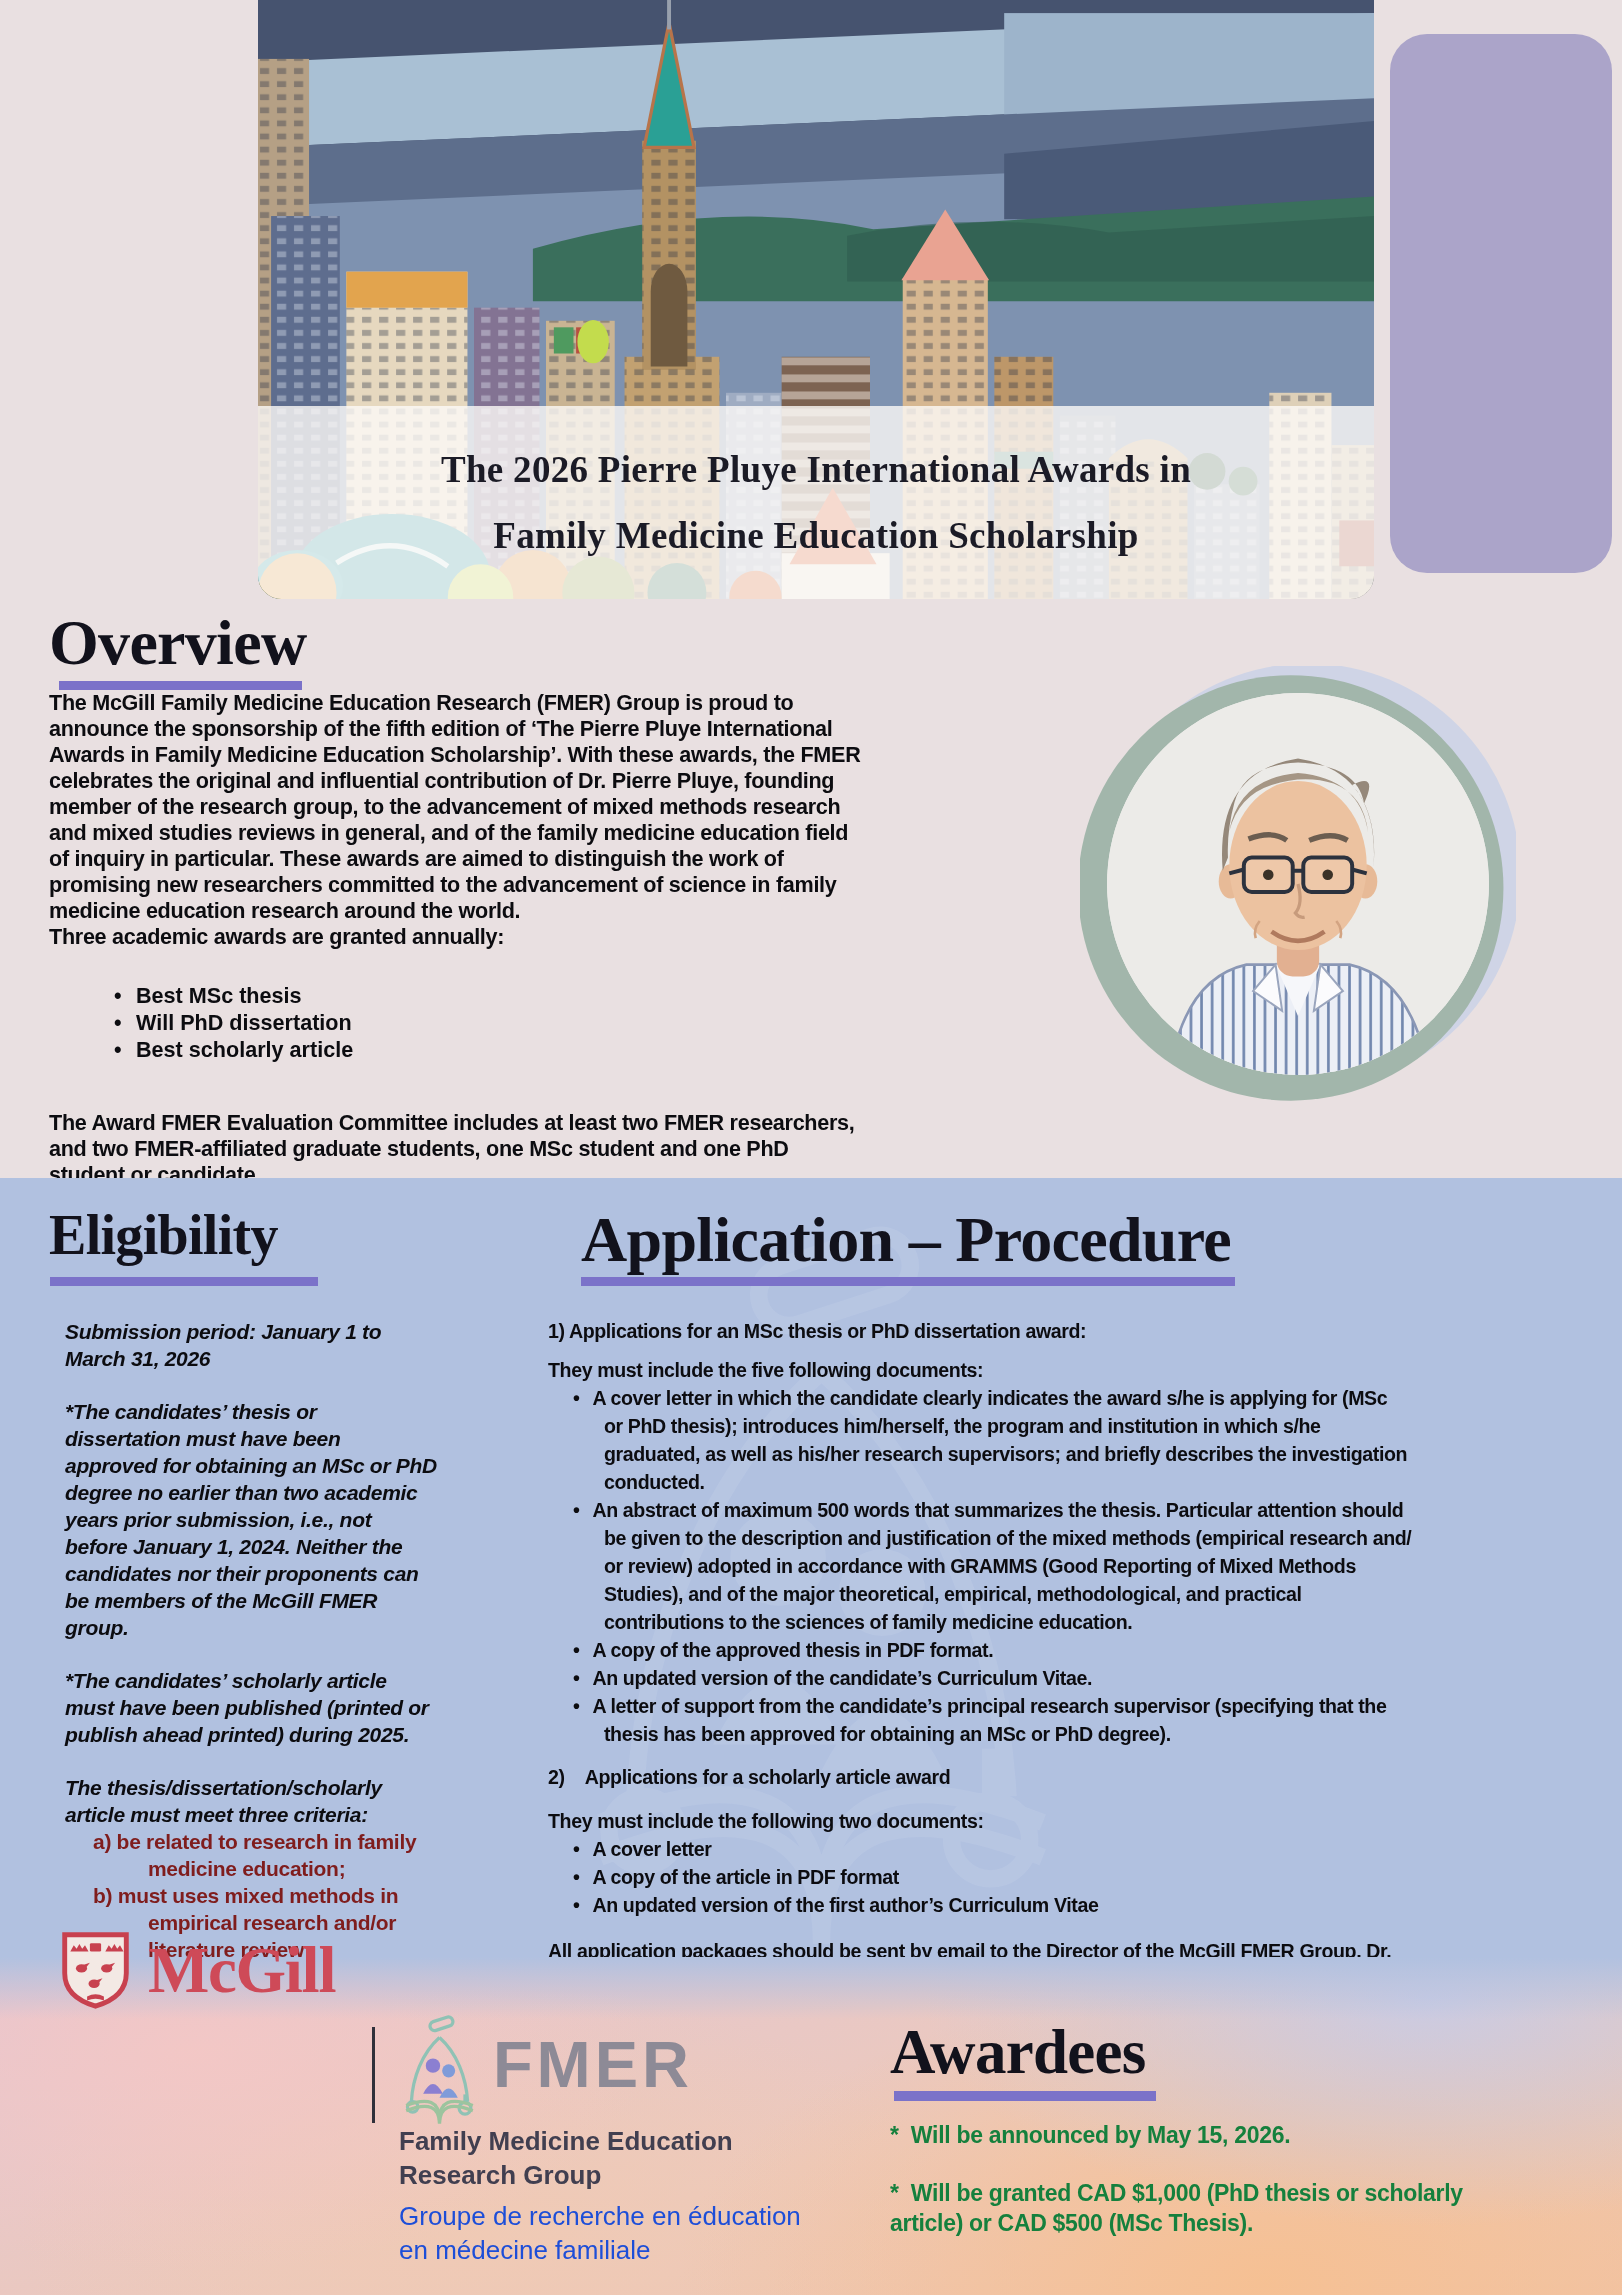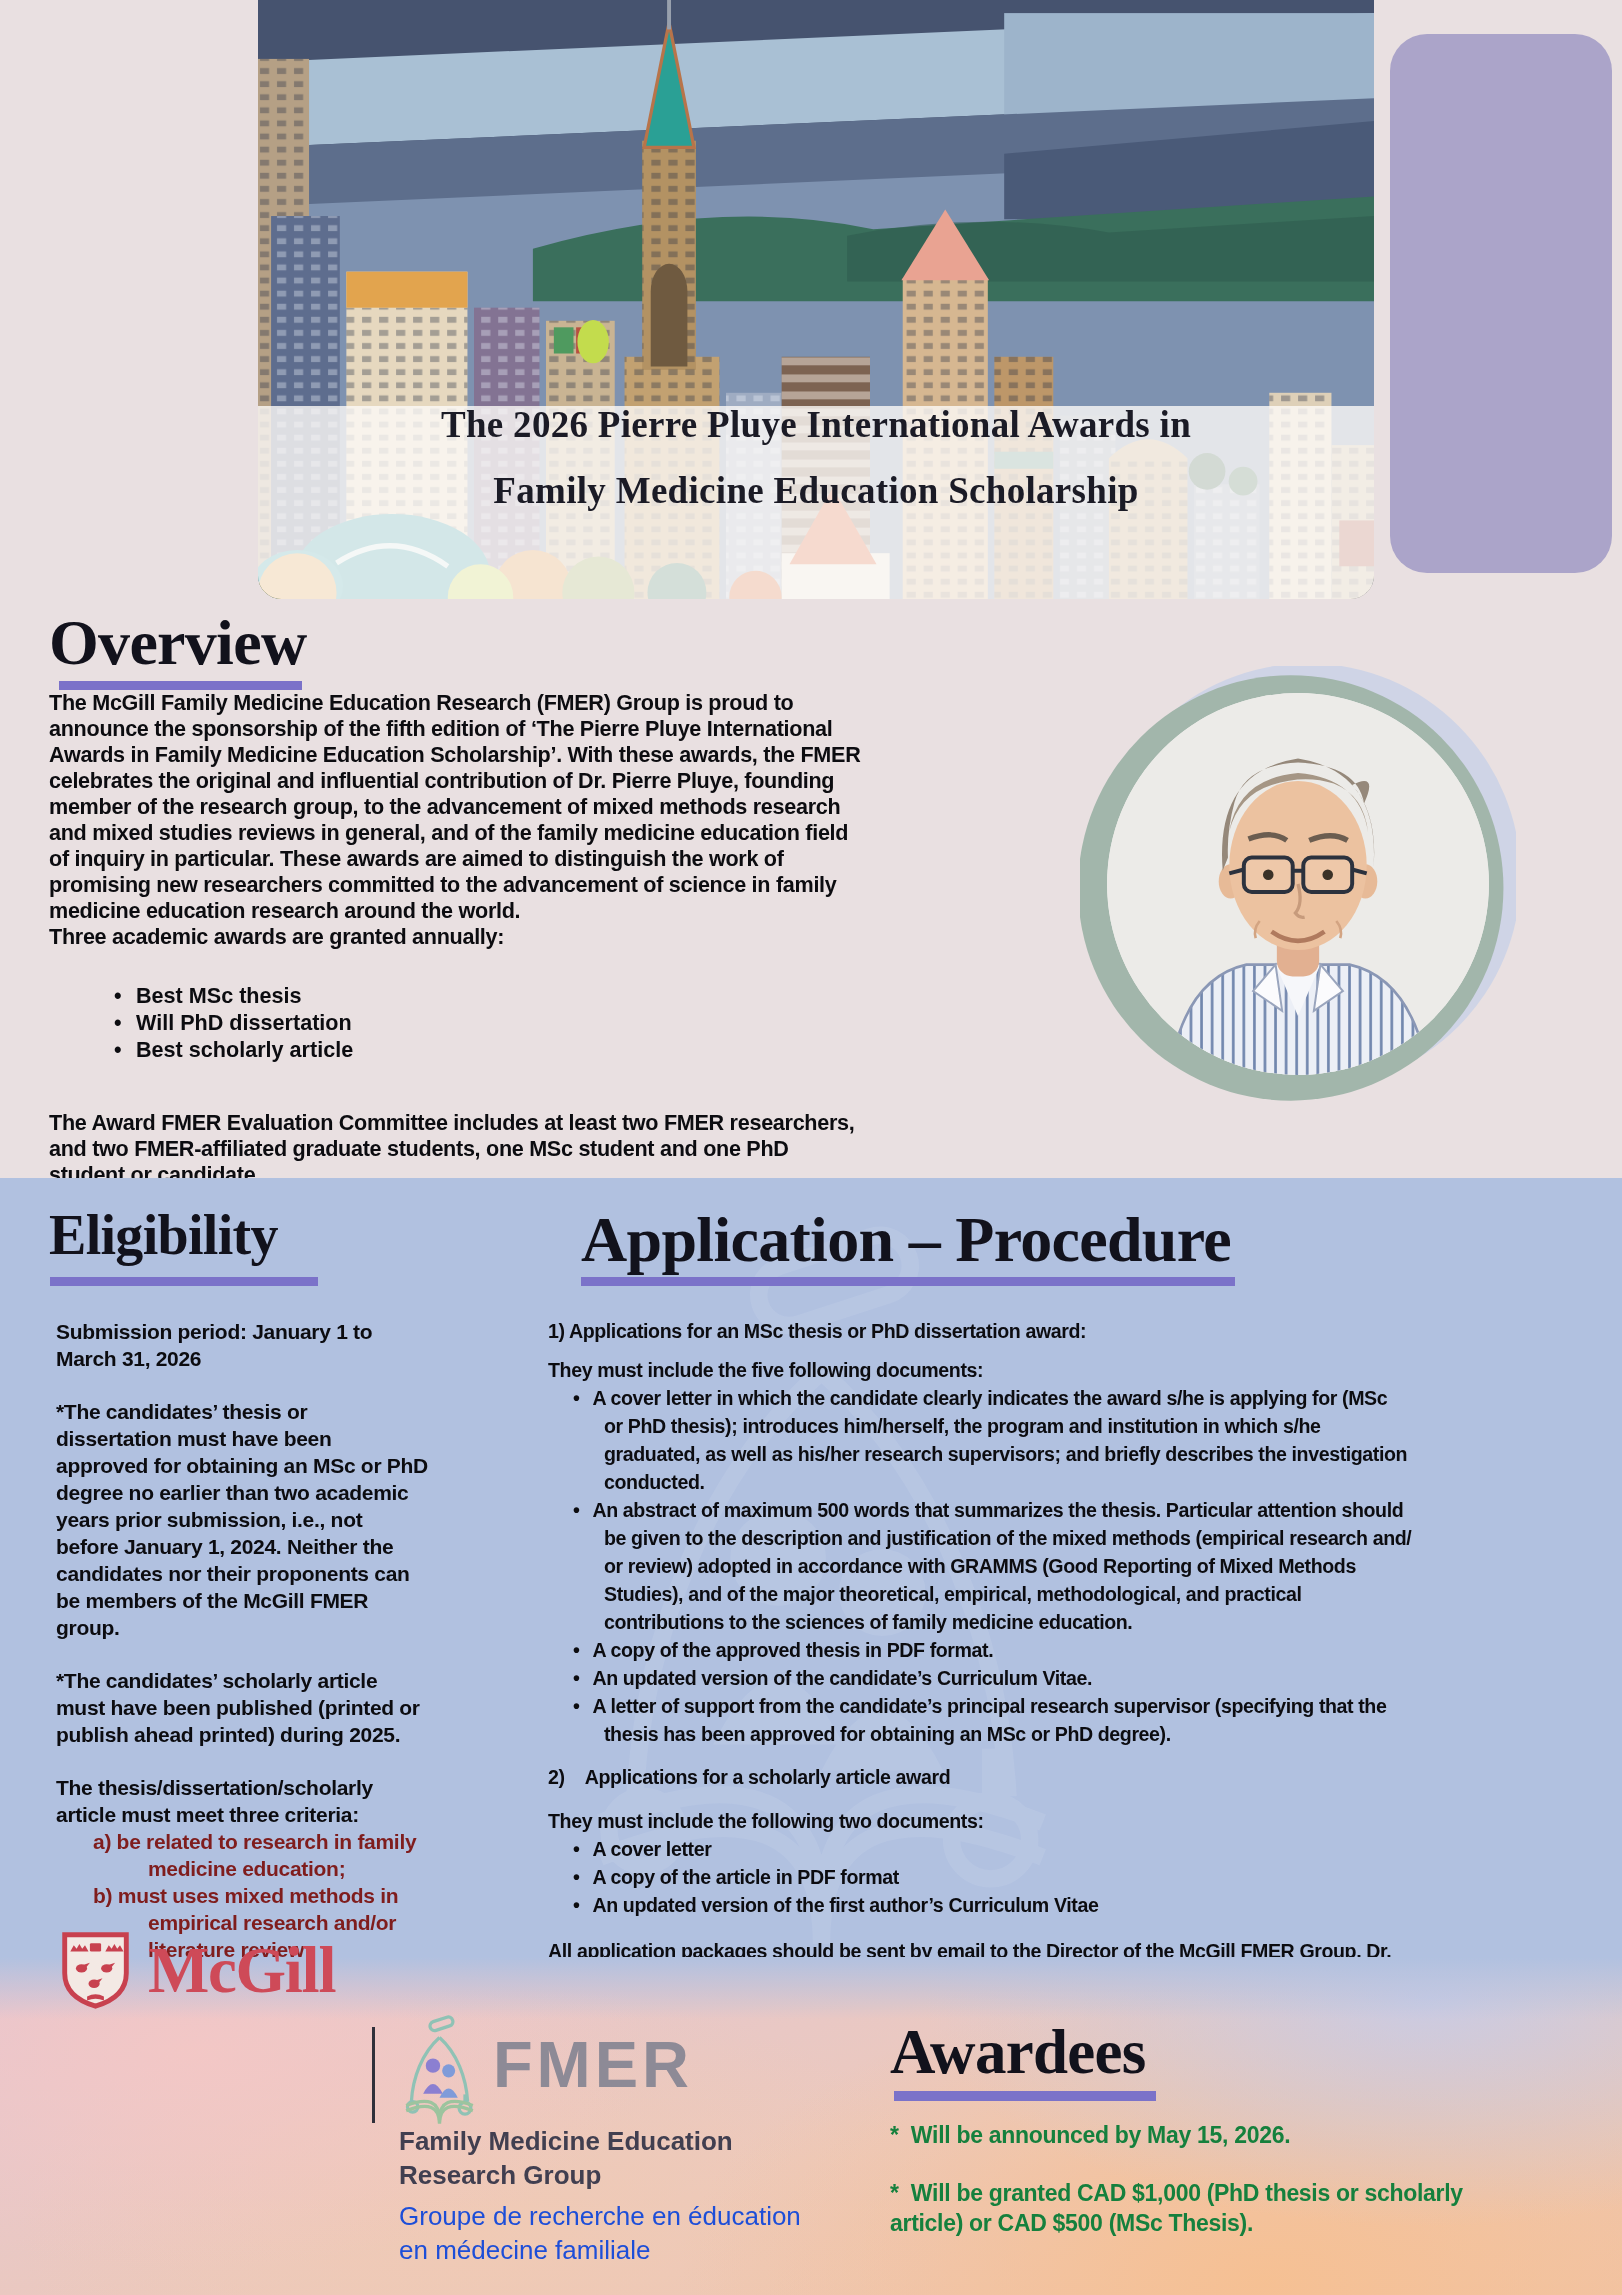--- a/index.html
+++ b/index.html
@@ -5,21 +5,21 @@
   html,body{margin:0;padding:0;}
   .page{position:relative;width:1623px;height:2295px;background:#e9e0e1;overflow:hidden;
         font-family:"Liberation Sans",sans-serif;}
   .abs{position:absolute;}
 
   
   .lavender-panel{left:1390px;top:34px;width:222px;height:539px;background:#aba4c9;border-radius:37px;}
   .hero-image{left:258px;top:0;width:1116px;height:599px;border-radius:0 0 23.6px 23.6px;overflow:hidden;}
   .hero-image svg{display:block;width:100%;height:100%;}
   .title-banner{left:0;top:406px;width:1116px;height:193px;background:rgba(252,250,247,0.80);
-                display:flex;flex-direction:column;justify-content:flex-start;align-items:center;gap:29px;}
+                display:flex;flex-direction:column;justify-content:center;align-items:center;gap:29px;}
   .poster-title{font-family:"Liberation Serif",serif;font-weight:bold;font-size:37px;color:#1b1b26;
                 line-height:1;letter-spacing:0.3px;text-align:center;}
 
   
   .h-serif{font-family:"Liberation Serif",serif;font-weight:bold;color:#12121c;line-height:1.05;
            letter-spacing:-0.7px;}
   .underline-bar{background:#7b72c9;height:9.2px;}
 
   
   .bold-body{font-weight:bold;color:#0c0c10;white-space:pre-line;}
@@ -30,21 +30,21 @@
   .ov-text{left:49px;top:690px;width:1008px;}
   .awards-list{left:49px;top:982px;margin:0;padding:0;list-style:none;}
   .awards-list li{font-weight:bold;font-size:21.6px;line-height:27px;color:#0c0c10;padding-left:65px;}
   .awards-list li::before{content:"\2022";margin-right:14.4px;}
   .committee-text{left:49px;top:1110px;width:1008px;}
 
   .blue-band{left:0;top:1178px;width:1623px;height:818px;background:#b1c1e0;}
   .watermark{left:406px;top:1224px;width:831px;height:759px;opacity:0.10;}
 
   .elig-col{left:49px;top:1318px;width:455px;}
-  .elig-col p{margin:0 0 26px 7px;}
+  .elig-col p{margin:0 0 26px 16px;font-style:italic;}
   .criteria-list{margin:0;padding:0;list-style:none;}
   .criteria-list li{font-weight:bold;color:#7f1d1d;white-space:pre-line;font-size:21px;line-height:27px;
                     letter-spacing:-0.3px;padding-left:99px;text-indent:-55px;}
 
   .app-col{left:548px;top:1317px;width:1060px;}
   .app-col p{margin:0;}
   .app-intro{margin-top:10.5px !important;}
   .app-list{margin:0;padding:0;list-style:none;}
   .app-list li{font-weight:bold;color:#0c0c10;white-space:pre-line;font-size:19.6px;line-height:28px;
                letter-spacing:-0.4px;padding-left:56px;text-indent:-31px;}

